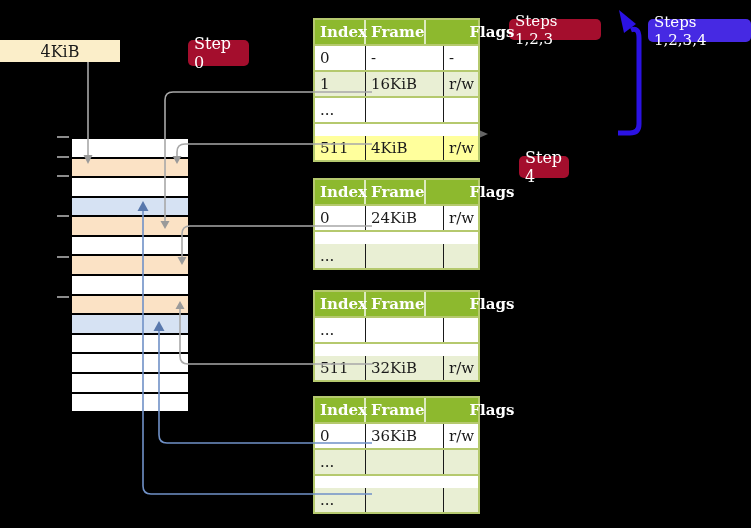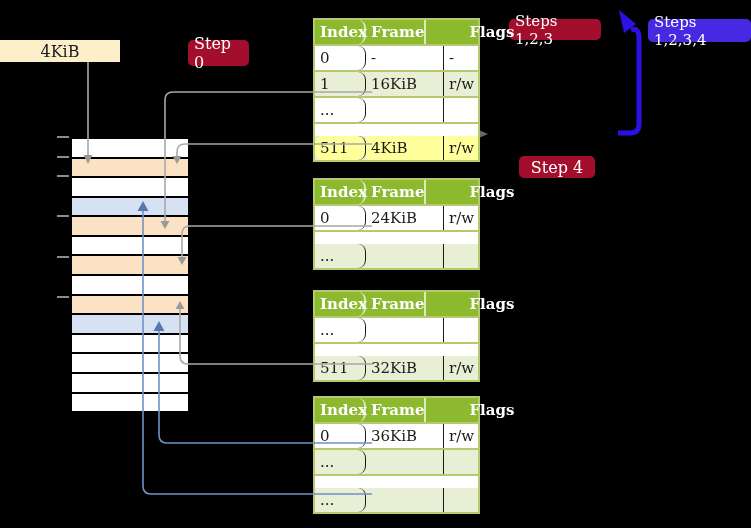--- a/index.html
+++ b/index.html
@@ -34,21 +34,21 @@
   .badge{
     position:absolute;color:#ffffff;font-size:15px;
     display:flex;align-items:center;justify-content:center;
     border-radius:5px;padding:0 6px;box-sizing:border-box;
   }
   .badge.red{background:var(--badge-red);}
   .badge.blue{background:var(--badge-blue);}
   #badge-step0{left:188px;top:40px;width:61px;height:26px;font-size:16px;}
   #badge-steps123{left:509px;top:19px;width:92px;height:21px;}
   #badge-steps1234{left:648px;top:19px;width:103px;height:23px;}
-  #badge-step4{left:519px;top:156px;width:76px;height:22px;font-size:16px;}
+  #badge-step4{left:519px;top:156px;width:50px;height:22px;font-size:16px;}
   
   #memmap{
     position:absolute;left:70px;top:137px;width:116px;height:272px;
     border:2px solid #000;display:flex;flex-direction:column;
   }
   .mrow{flex:1;border-bottom:2px solid #000;background:#fff;}
   .mrow:last-child{border-bottom:none;}
   .mrow.orange{background:var(--memory-orange);}
   .mrow.blue{background:var(--memory-blue);}
   .mrow.white{background:#ffffff;}
@@ -67,21 +67,21 @@
   .hcell{color:#fff;font-weight:bold;font-size:15px;display:flex;align-items:center;
          padding-left:5px;box-sizing:border-box;border-right:2px solid rgba(255,255,255,0.7);}
   .hcell:last-child{border-right:none;margin-left:38px;}
   .brow{display:flex;height:24px;background:#fff;border-bottom:2px solid var(--table-border);}
   .brow:last-child{border-bottom:none;margin-top:12px;}
   .brow.shade{background:var(--table-row-shade);}
   .bcell{color:#1a1a1a;font-size:15px;display:flex;align-items:center;
          padding-left:5px;box-sizing:border-box;border-right:1.5px solid #1a1a1a;}
   .bcell:last-child{border-right:none;}
   .brow.hl .bcell{background:var(--highlight-yellow);}
-  .c0{width:51px;border-radius:8px;} .c1{width:78px;} .c2{flex:1;}
+  .c0{width:51px;} .c1{width:78px;} .c2{flex:1;}
   
   #overlay{position:absolute;left:0;top:0;pointer-events:none;}
 </style>
 </head>
 <body>
 
 <div id="stage">
 
   <div class="size-box">
     <span>4KiB</span>

